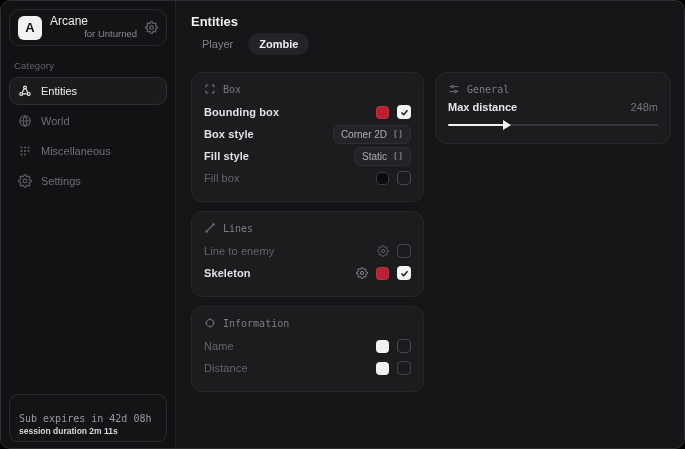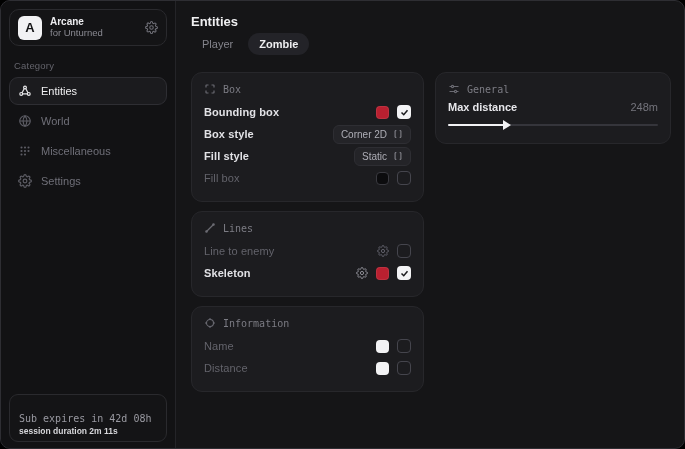--- a/index.html
+++ b/index.html
@@ -21,22 +21,22 @@
   .brand-card {
     border:1px solid #2a2a2e; border-radius:10px; background:#141416;
     height:37px; display:flex; align-items:center; gap:8px; padding:0 8px;
   }
   .logo {
     width:24px; height:24px; border-radius:6px; background:#f2f2f4;
     color:#141416; font-weight:bold; font-size:13px;
     display:flex; align-items:center; justify-content:center;
   }
   .brand-text { flex:1; line-height:1.1; }
-  .brand-name { font-size:10px; font-weight:bold; color:#ececef; }
-  .brand-sub  { font-size:9.5px; color:#8a8a92; margin-top:1px; }
+  .brand-name { font-size:12px; font-weight:normal; color:#ececef; }
+  .brand-sub  { font-size:9.5px; color:#8a8a92; margin-top:1px;text-align:right; }
   .brand-gear { color:#6e6e76; display:flex; cursor:pointer; }
 
   .category-label { font-size:9.5px; color:#64646c; margin:14px 0 6px 5px; letter-spacing:.2px; }
 
   .nav { display:flex; flex-direction:column; gap:2px; }
   .nav-item {
     display:flex; align-items:center; gap:9px; height:28px; padding:0 8px;
     border-radius:9px; border:1px solid transparent;
     color:#6f6f78; font-size:11px; cursor:pointer;
   }

